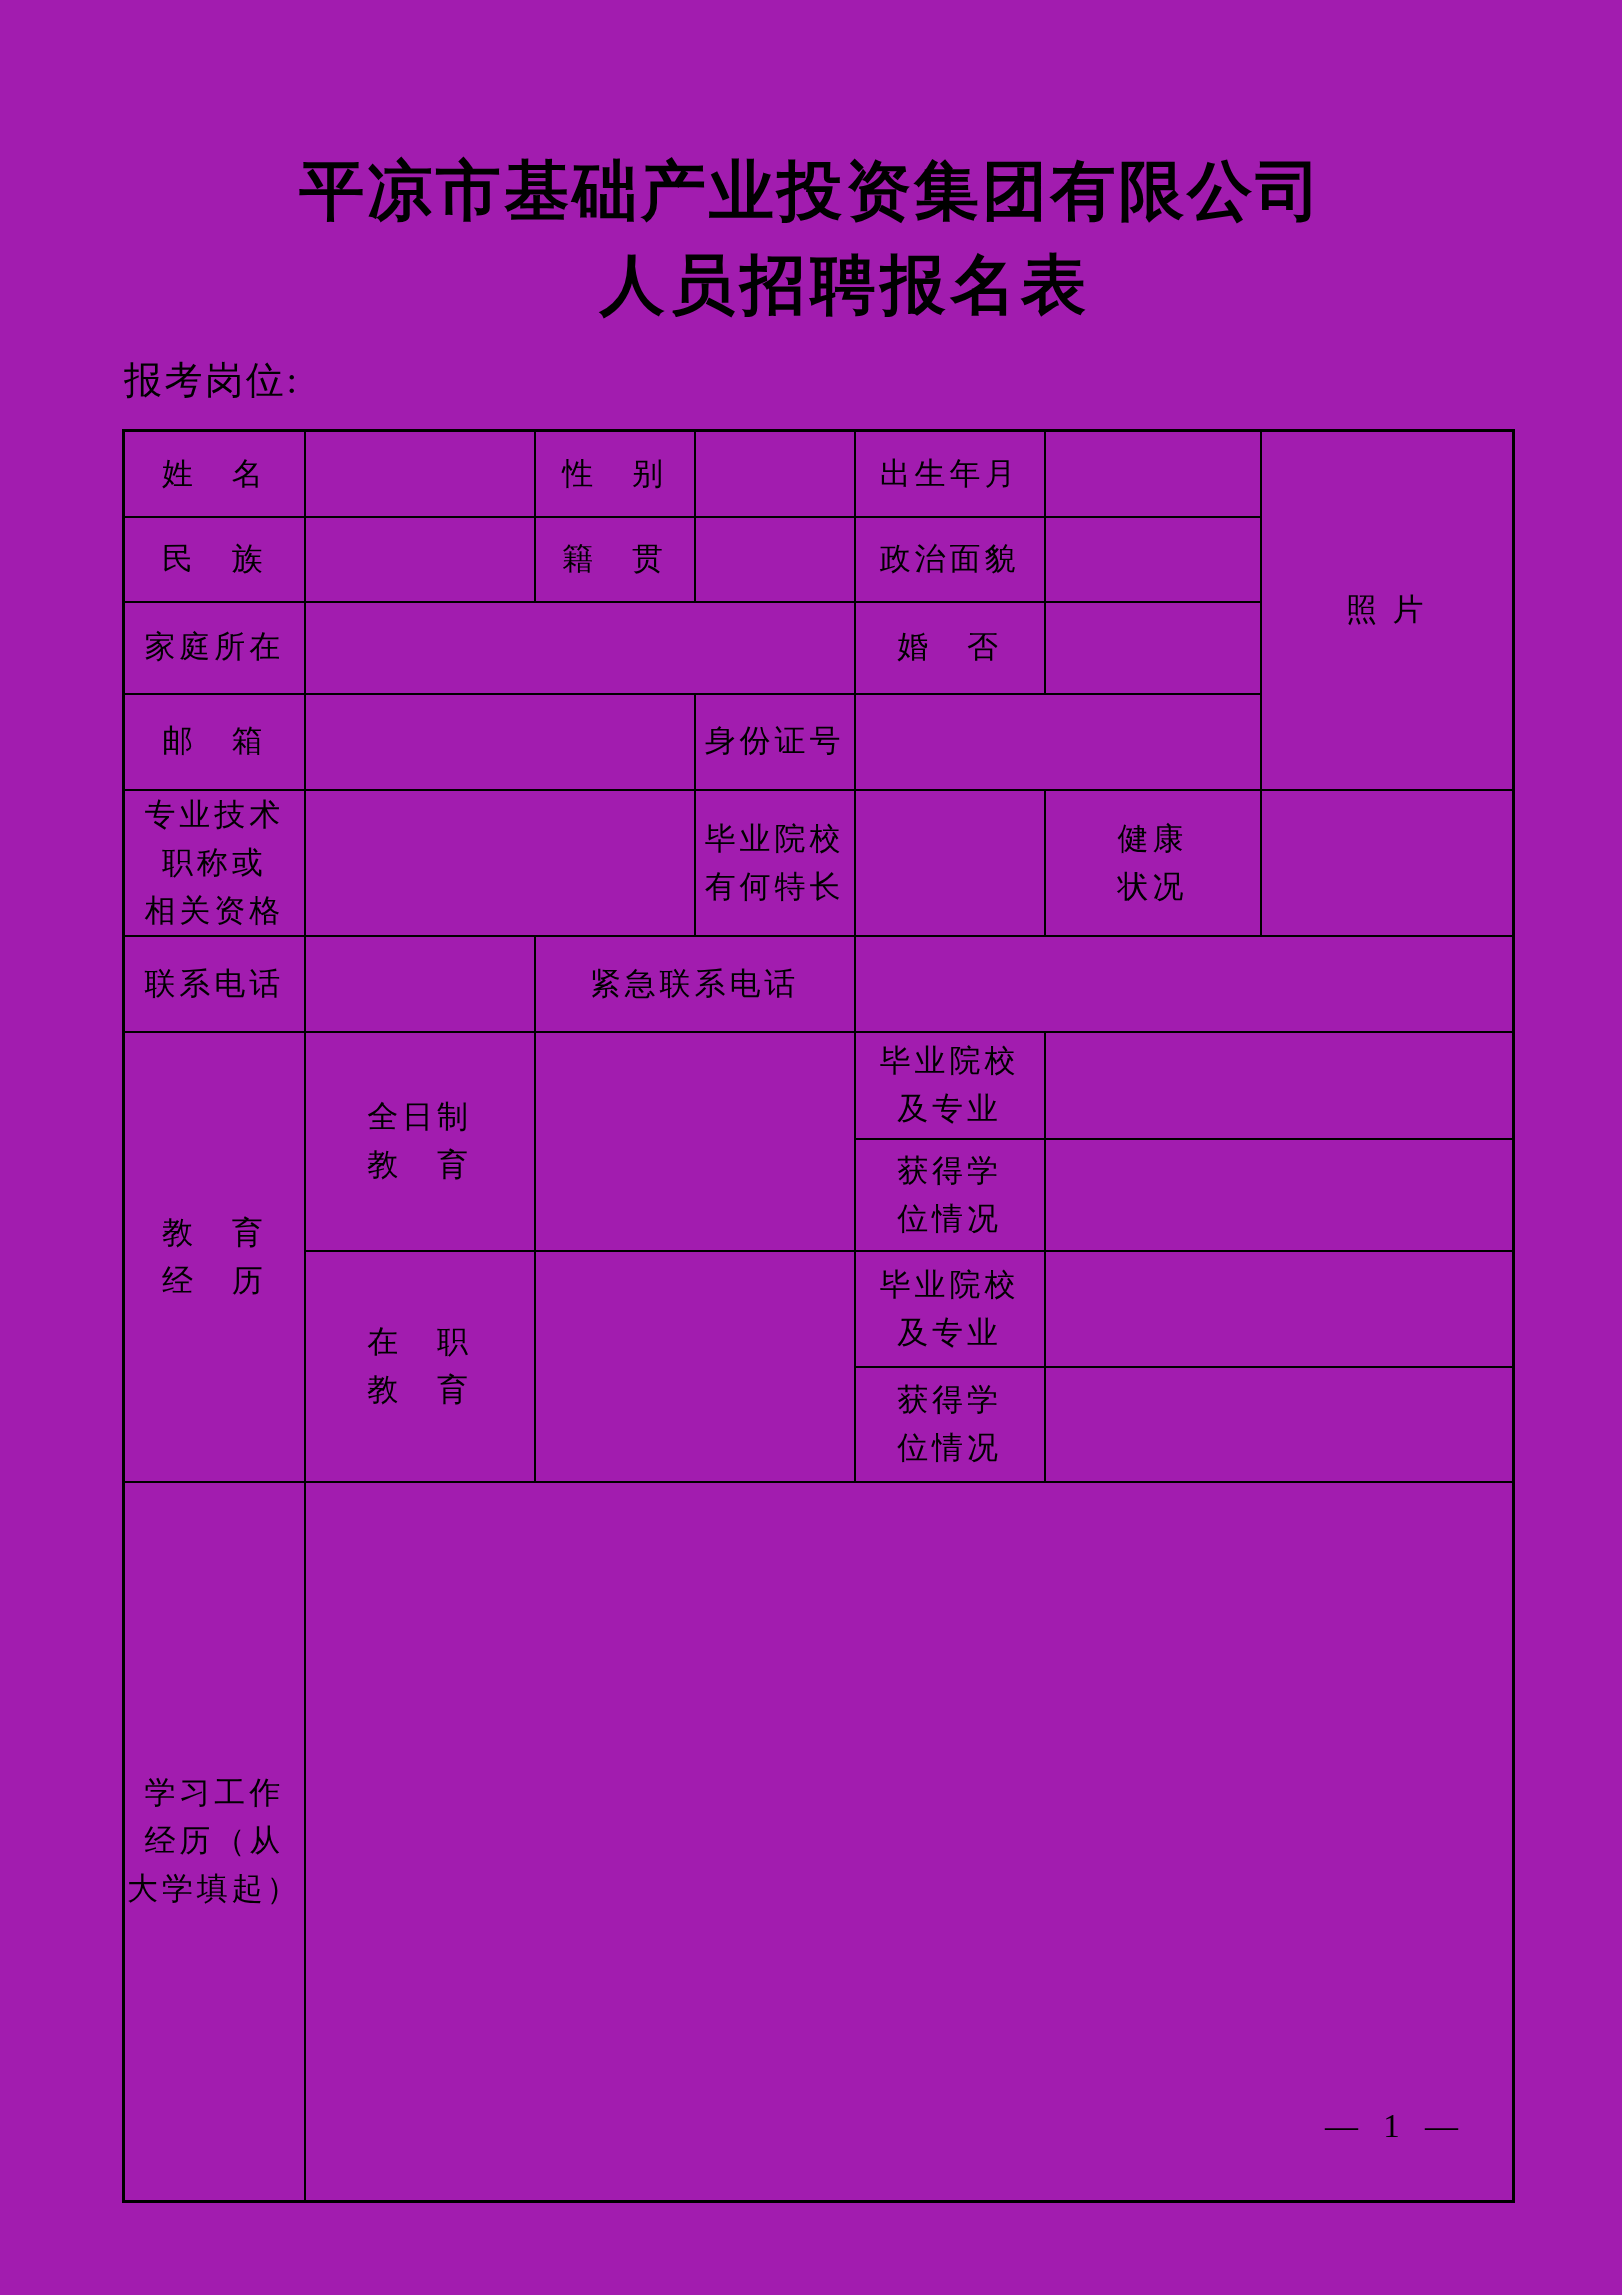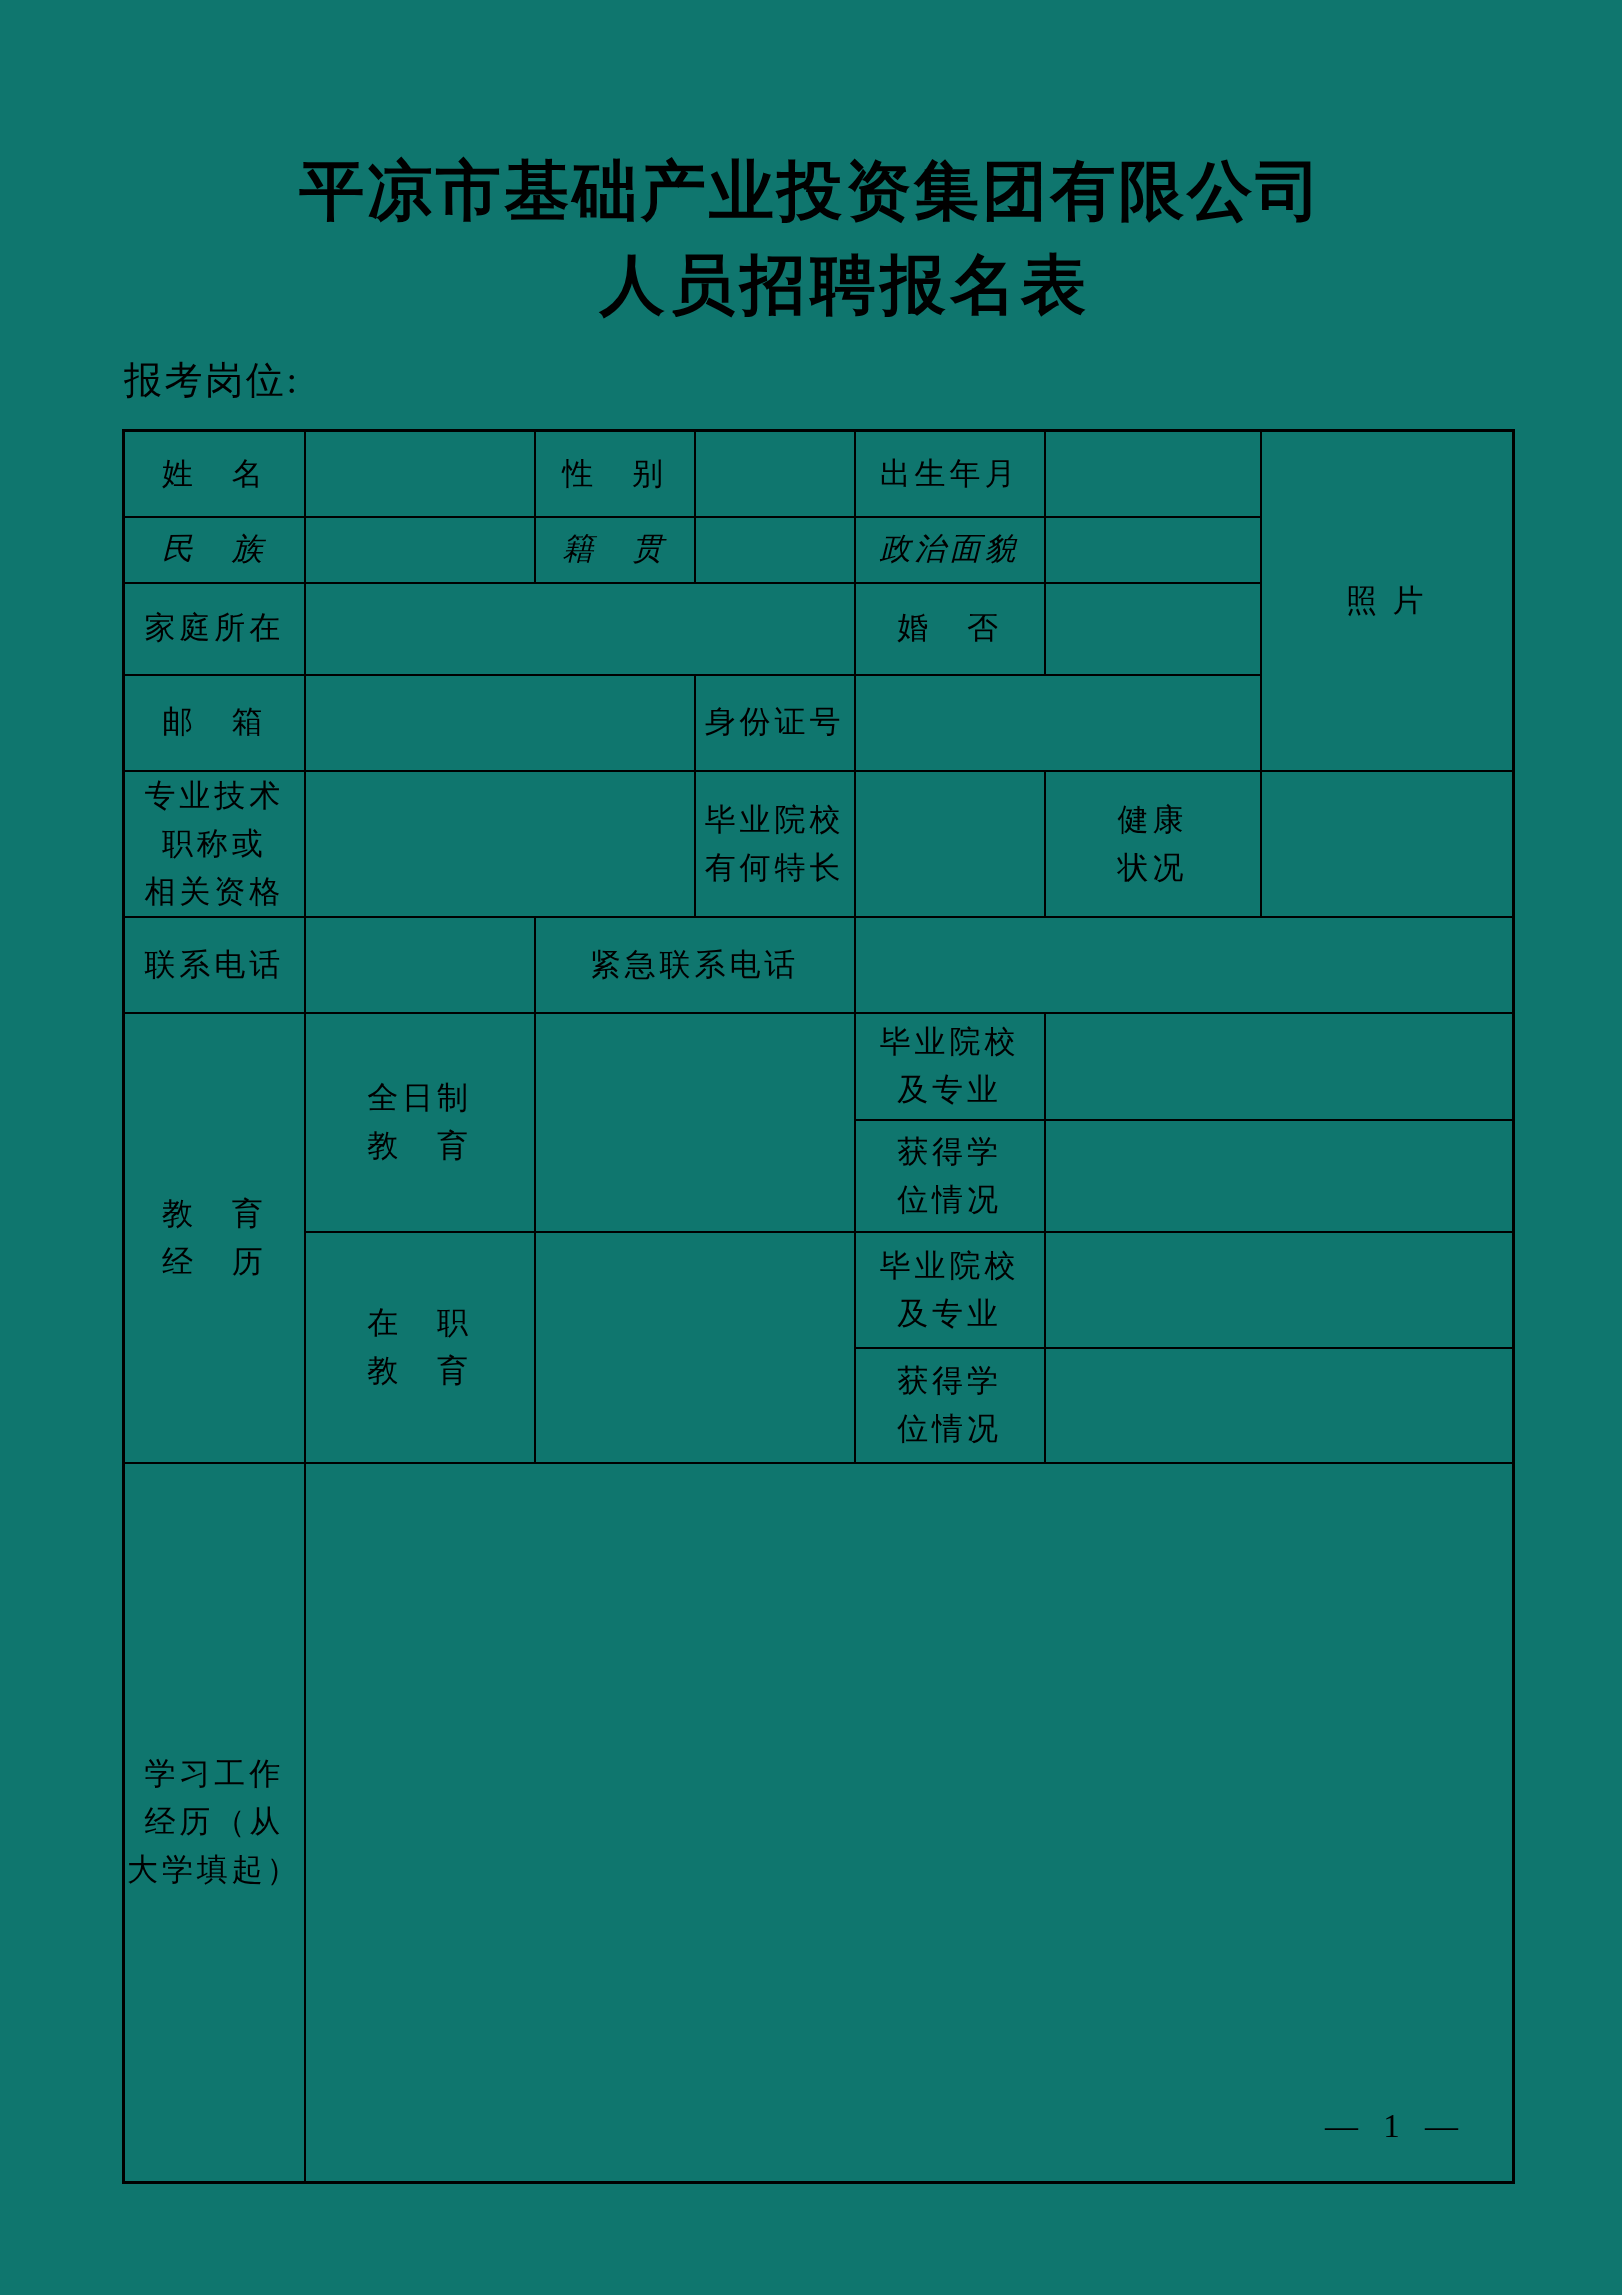--- a/index.html
+++ b/index.html
@@ -4,21 +4,21 @@
 <style>
   html, body {
     margin: 0;
     padding: 0;
     background: #ffffff;
   }
   .page {
     position: relative;
     width: 1623px;
     height: 2295px;
-    background: #0f766e;
+    background: #a21caf;
     color: #000000;
     font-family: "Liberation Serif", "DejaVu Serif", serif;
     overflow: hidden;
   }
   .doc-title {
     position: absolute;
     top: 147px;
     left: 0;
     width: 100%;
     text-align: center;
@@ -77,21 +77,21 @@
     position: absolute;
     left: 1325px;
     top: 2108px;
     font-size: 33px;
     letter-spacing: 2.6px;
     word-spacing: 11.8px;
     white-space: nowrap;
   }
   
   tr.r1  { height: 86px; }
-  tr.r2  { height: 66px; font-style: italic; }
+  tr.r2  { height: 85px; }
   tr.r3  { height: 92px; }
   tr.r4  { height: 96px; }
   tr.r5  { height: 124px; }
   tr.r6  { height: 96px; }
   tr.r7  { height: 107px; }
   tr.r8  { height: 112px; }
   tr.r9  { height: 116px; }
   tr.r10 { height: 115px; }
   tr.r11 { height: 720px; }
 </style>

